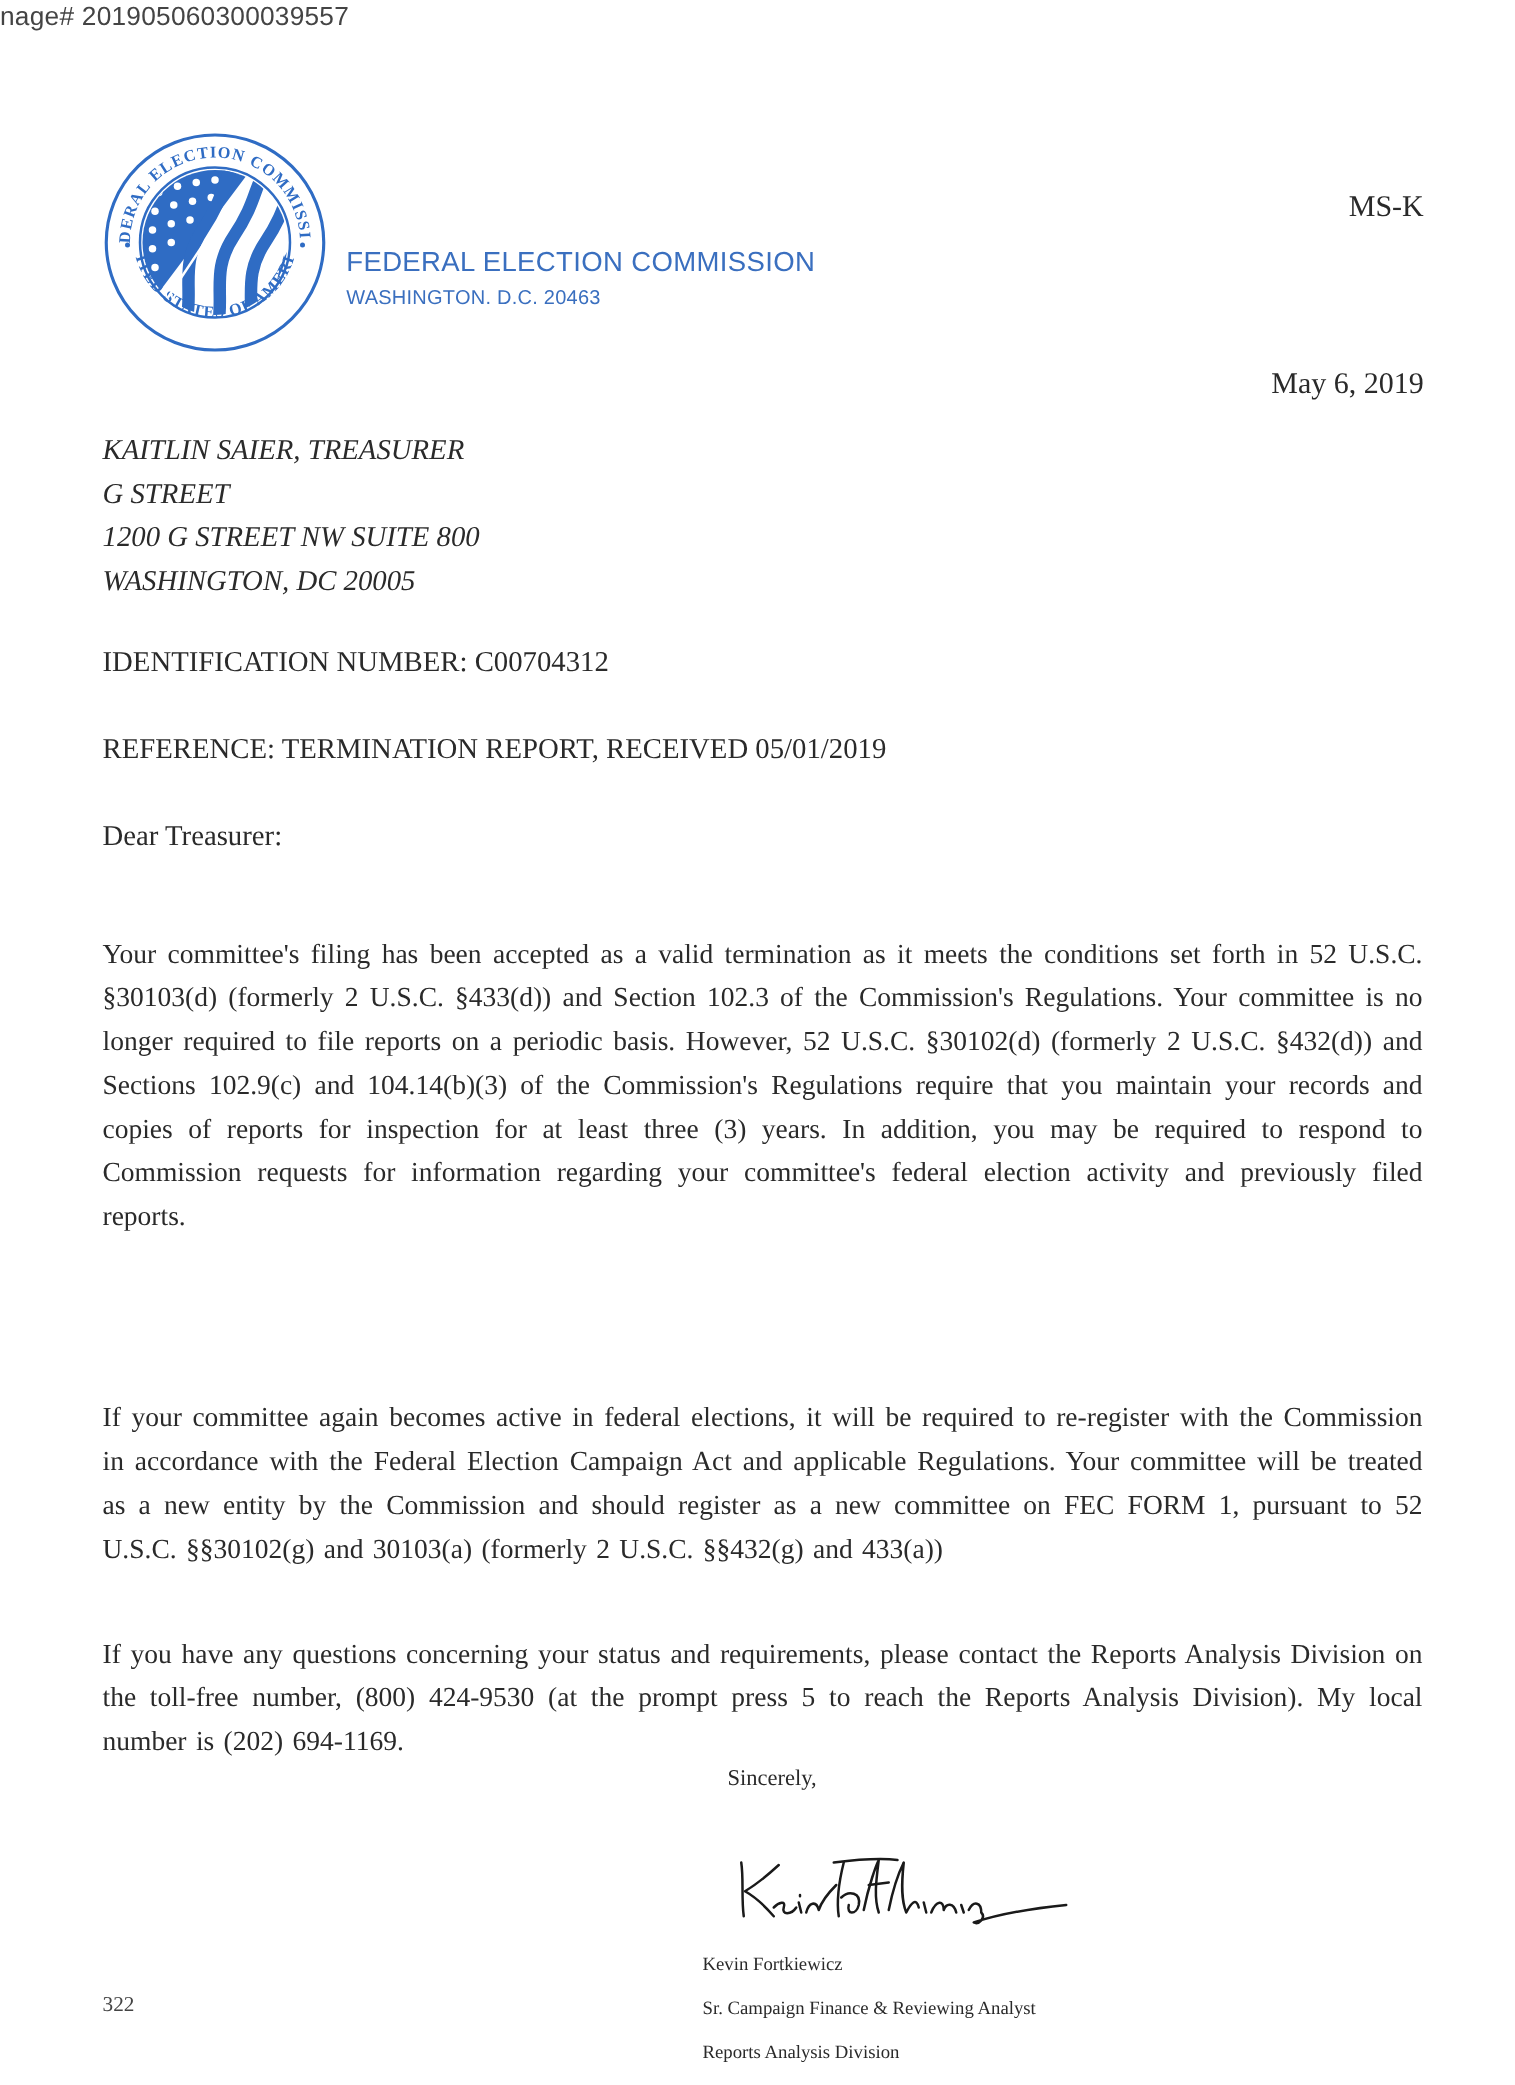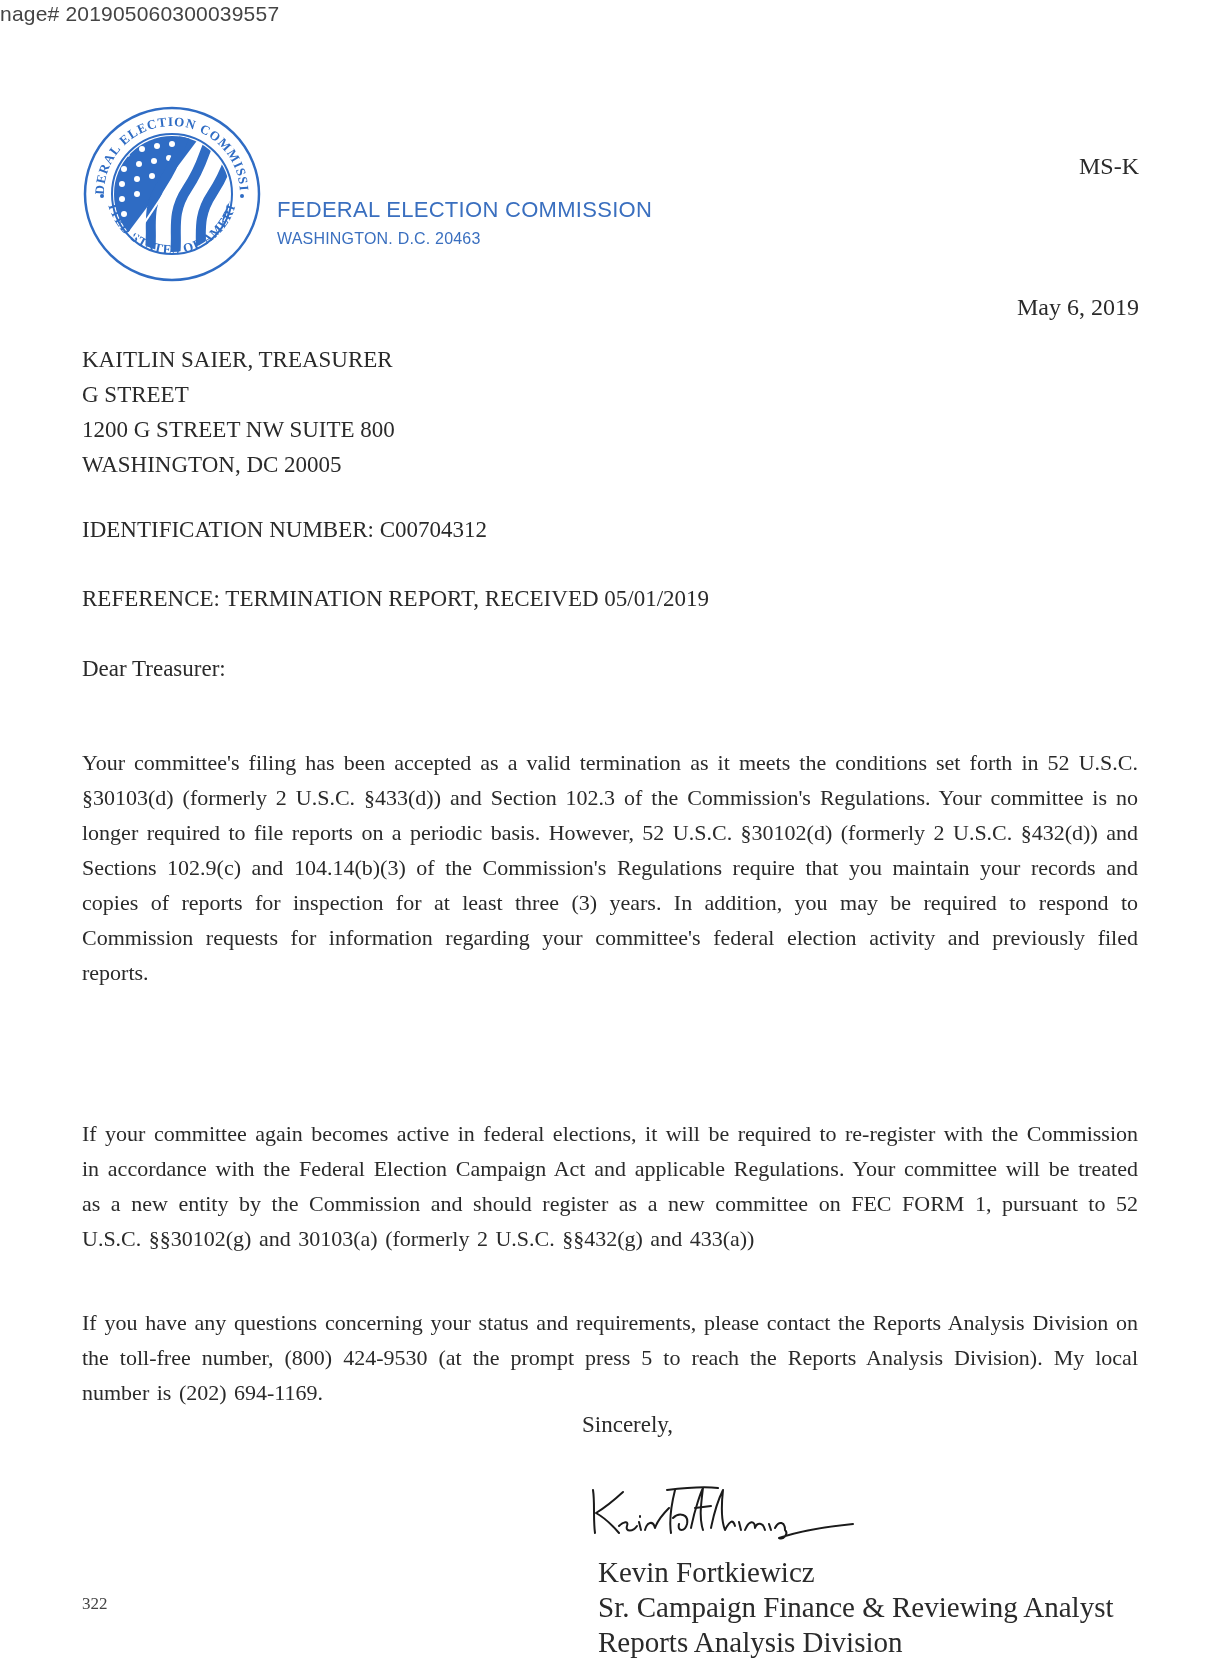--- a/index.html
+++ b/index.html
@@ -20,36 +20,36 @@
       font-size: 22px; color: #3a6fbf; letter-spacing: 0.3px;
     }
     .agency-address {
       position: absolute; left: 277px; top: 230px;
       font-family: "Liberation Sans", "DejaVu Sans", sans-serif;
       font-size: 16px; color: #3a6fbf; letter-spacing: 0.2px;
     }
     .mail-stop { position: absolute; right: 73px; top: 153px; font-size: 24px; }
     .letter-date { position: absolute; right: 73px; top: 294px; font-size: 24px; }
     .addr-block { position: absolute; left: 82px; top: 342px; font-size: 23px; line-height: 35px; }
-    .addr-line { display: block; white-space: nowrap; }
+    .addr-line { display: block; white-space: nowrap; font-style: italic; }
     .ident { position: absolute; left: 82px; top: 517px; font-size: 23px; white-space: nowrap; }
     .reference { position: absolute; left: 82px; top: 586px; font-size: 23px; white-space: nowrap; }
     .salutation { position: absolute; left: 82px; top: 656px; font-size: 23px; }
     .para {
       position: absolute; left: 82px; width: 1056px;
       font-size: 22px; line-height: 35px;
       text-align: justify; text-align-last: left;
       word-spacing: 2px;
     }
     .para-1 { top: 723px; }
     .para-2 { top: 1073px; margin-top: 43px; }
     .para-3 { top: 1283px; }
-    .closing { position: absolute; left: 582px; top: 1412px; font-size: 23px; }
+    .closing { position: absolute; left: 582px; top: 1412px; font-size: 18px; }
     .signature { position: absolute; left: 583px; top: 1478px; width: 280px; height: 70px; }
-    .signer { position: absolute; left: 598px; top: 1555px; font-size: 29px; line-height: 35px; }
+    .signer { position: absolute; left: 562px; top: 1555px; font-size: 15px; line-height: 35px; }
     .signer span { display: block; white-space: nowrap; }
     .page-code {
       position: absolute; left: 82px; top: 1594px;
       font-size: 17px; color: #444;
     }
   </style>
 </head>
 <body>
 
 <div class="image-id">nage# 201905060300039557</div>

